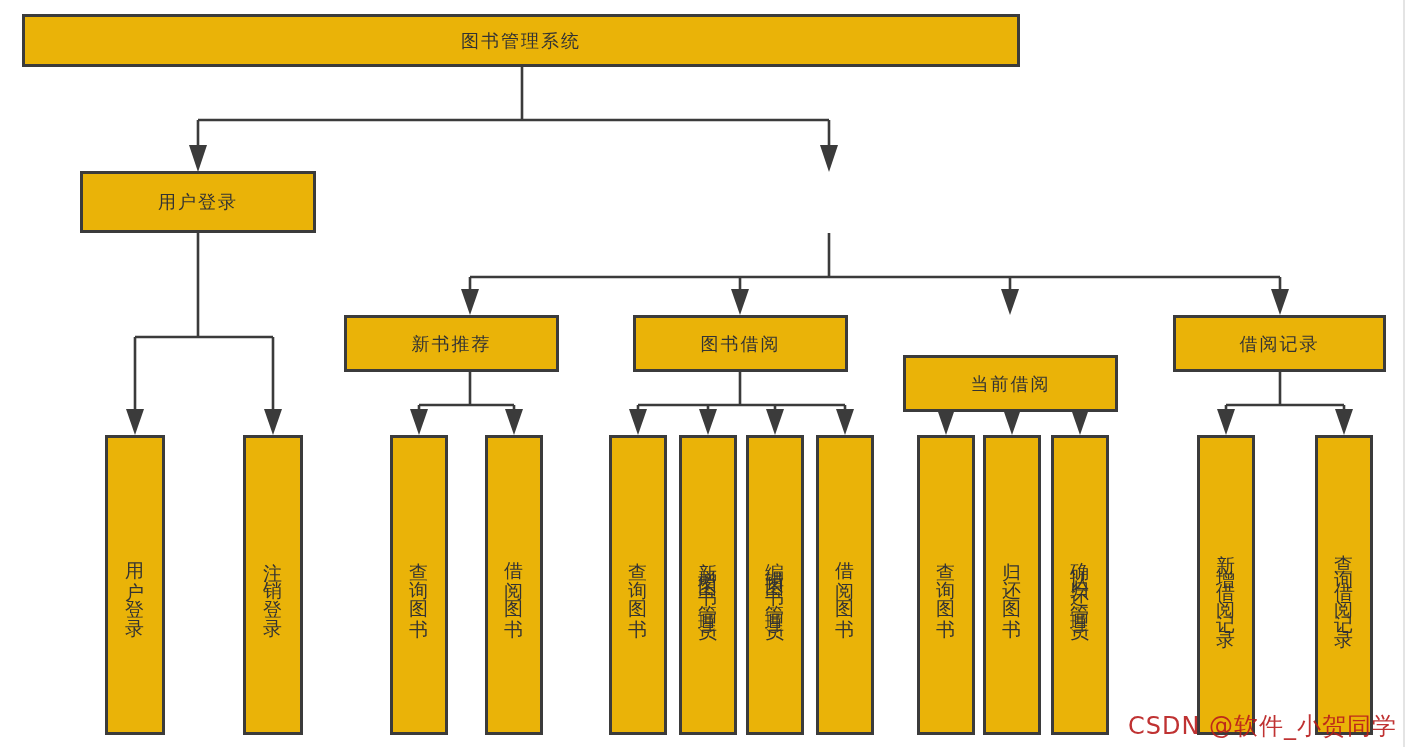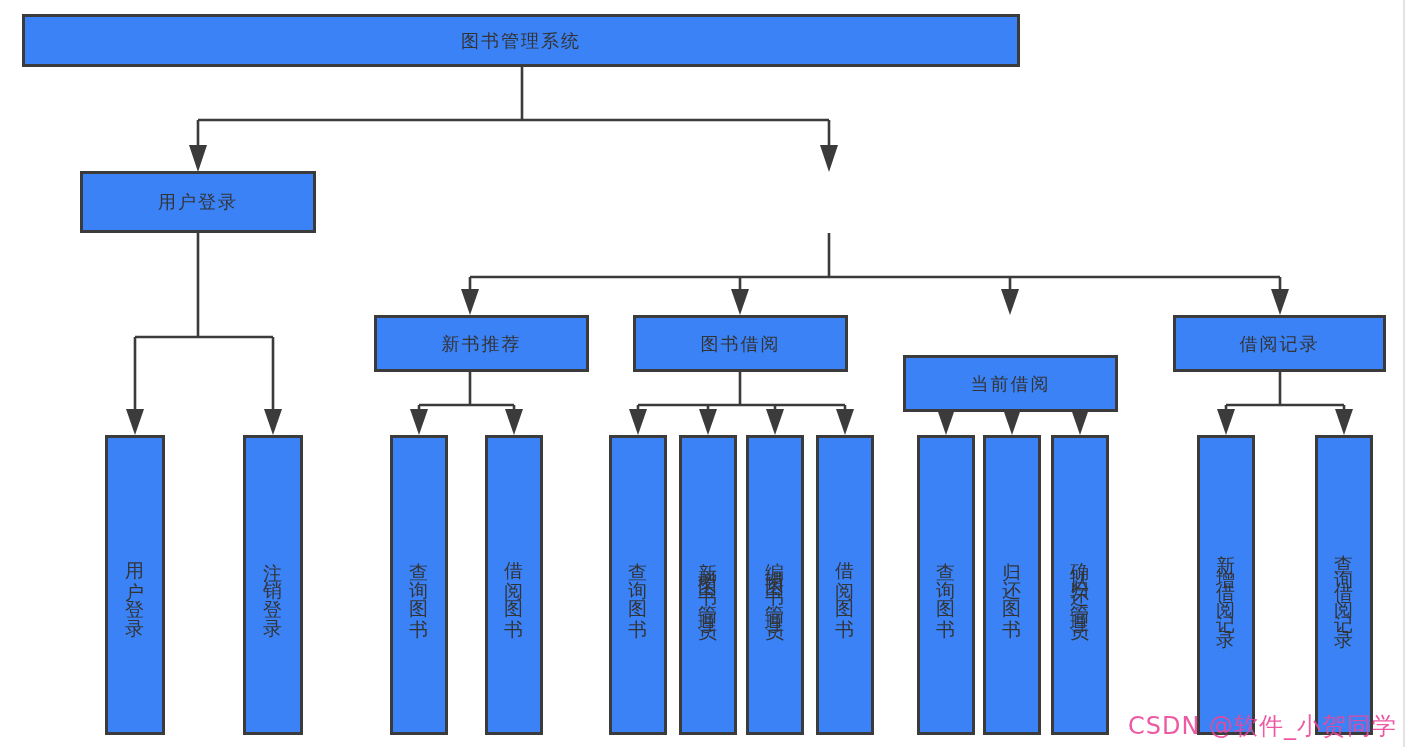--- a/index.html
+++ b/index.html
@@ -19,21 +19,21 @@
     position: absolute;
     left: 0; top: 0;
     width: 1405px; height: 747px;
     pointer-events: none;
   }
   .connectors line { stroke: #3b3b3b; stroke-width: 2.6; }
   .connectors path { fill: #3b3b3b; stroke: none; }
 
   .box {
     position: absolute;
-    background: #3b82f6;
+    background: #eab308;
     border: 3px solid #3b3b3b;
     display: flex;
     align-items: center;
     justify-content: center;
     color: #333333;
   }
   .hlabel {
     font-size: 18px;
     letter-spacing: 2px;
     white-space: nowrap;
@@ -48,21 +48,21 @@
   }
   .sp4 .vtext { letter-spacing: 1.0em; }
   .sp6 .vtext { letter-spacing: 0.8em; }
   .sp9 .vtext { letter-spacing: 0.45em; }
 
   .watermark {
     position: absolute;
     right: 6px;
     bottom: 5px;
     font-size: 24px;
-    color: #ec4899;
+    color: #b91c1c;
     letter-spacing: 1px;
     white-space: nowrap;
     opacity: 0.9;
   }
 </style>
 </head>
 <body>
 
 <div class="canvas">
 
@@ -143,21 +143,21 @@
   </svg>
 
   <div class="box" style="left:22px; top:14px; width:998px; height:53px;">
     <span class="hlabel">图书管理系统</span>
   </div>
 
   <div class="box" style="left:80px; top:171px; width:236px; height:62px;">
     <span class="hlabel">用户登录</span>
   </div>
 
-  <div class="box" style="left:374px; top:315px; width:215px; height:57px;">
+  <div class="box" style="left:344px; top:315px; width:215px; height:57px;">
     <span class="hlabel">新书推荐</span>
   </div>
   <div class="box" style="left:633px; top:315px; width:215px; height:57px;">
     <span class="hlabel">图书借阅</span>
   </div>
   <div class="box" style="left:903px; top:315px; width:215px; height:57px;margin-top:40px;">
     <span class="hlabel">当前借阅</span>
   </div>
   <div class="box" style="left:1173px; top:315px; width:213px; height:57px;">
     <span class="hlabel">借阅记录</span>

